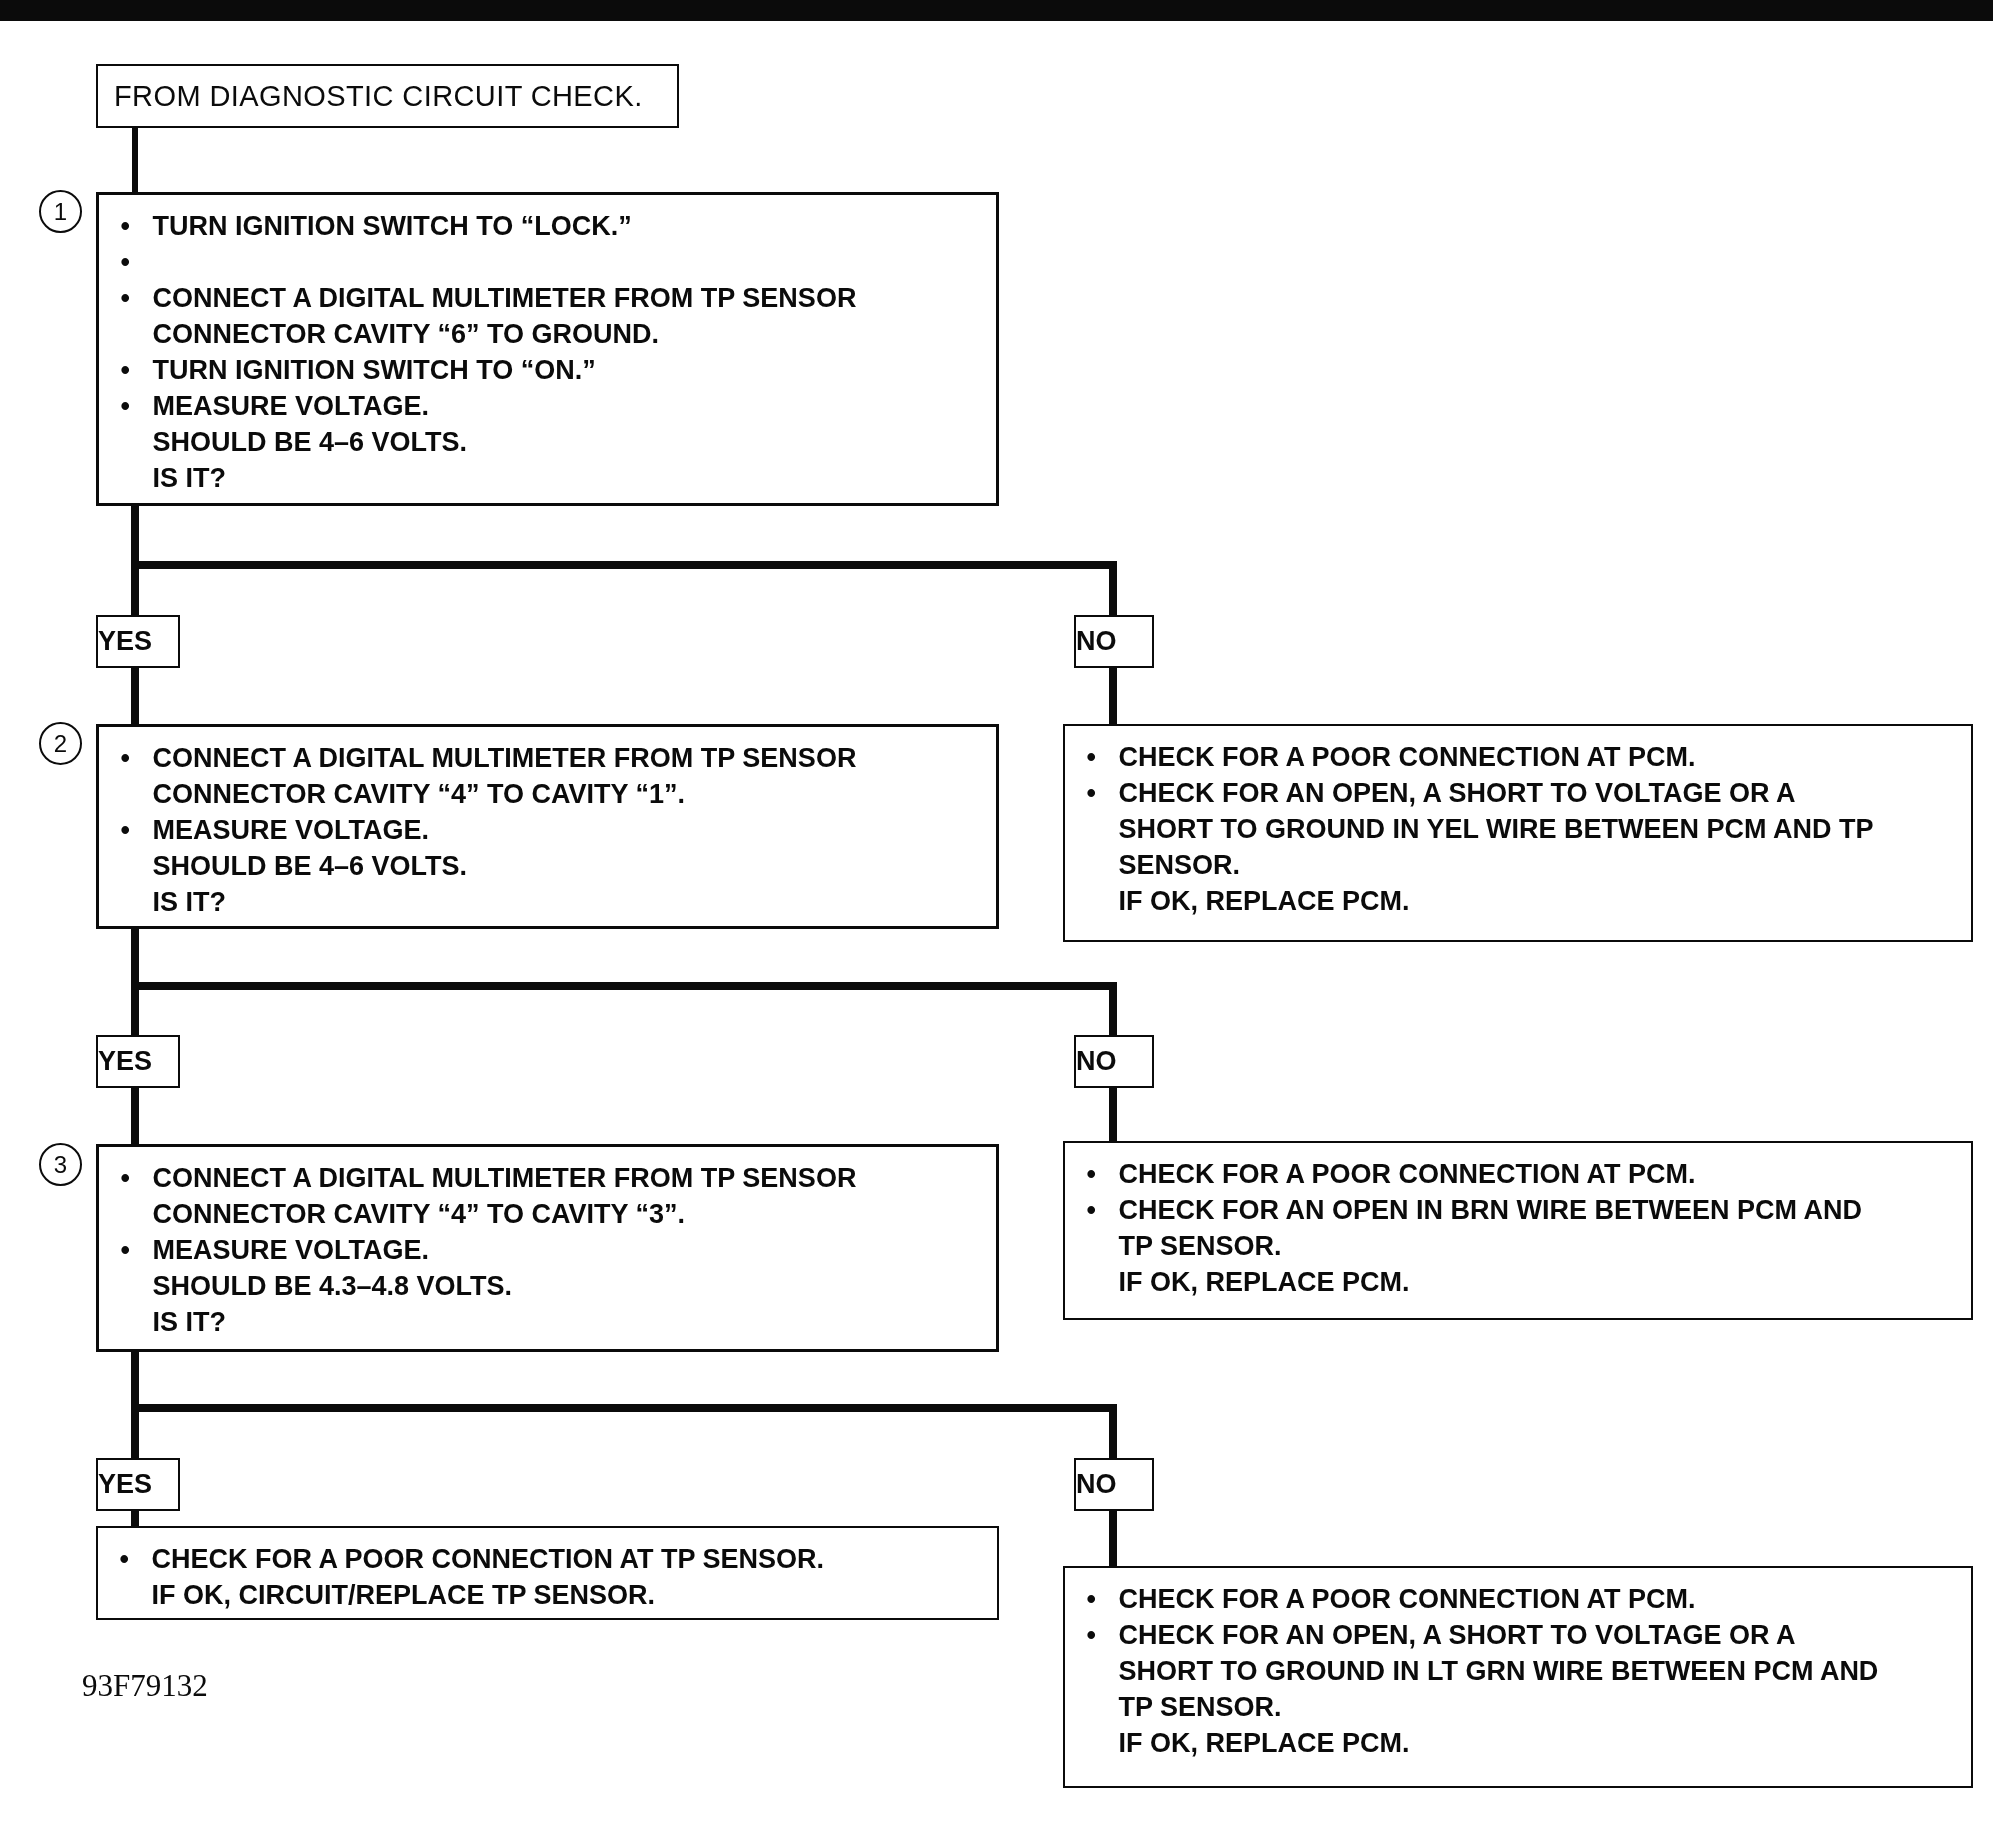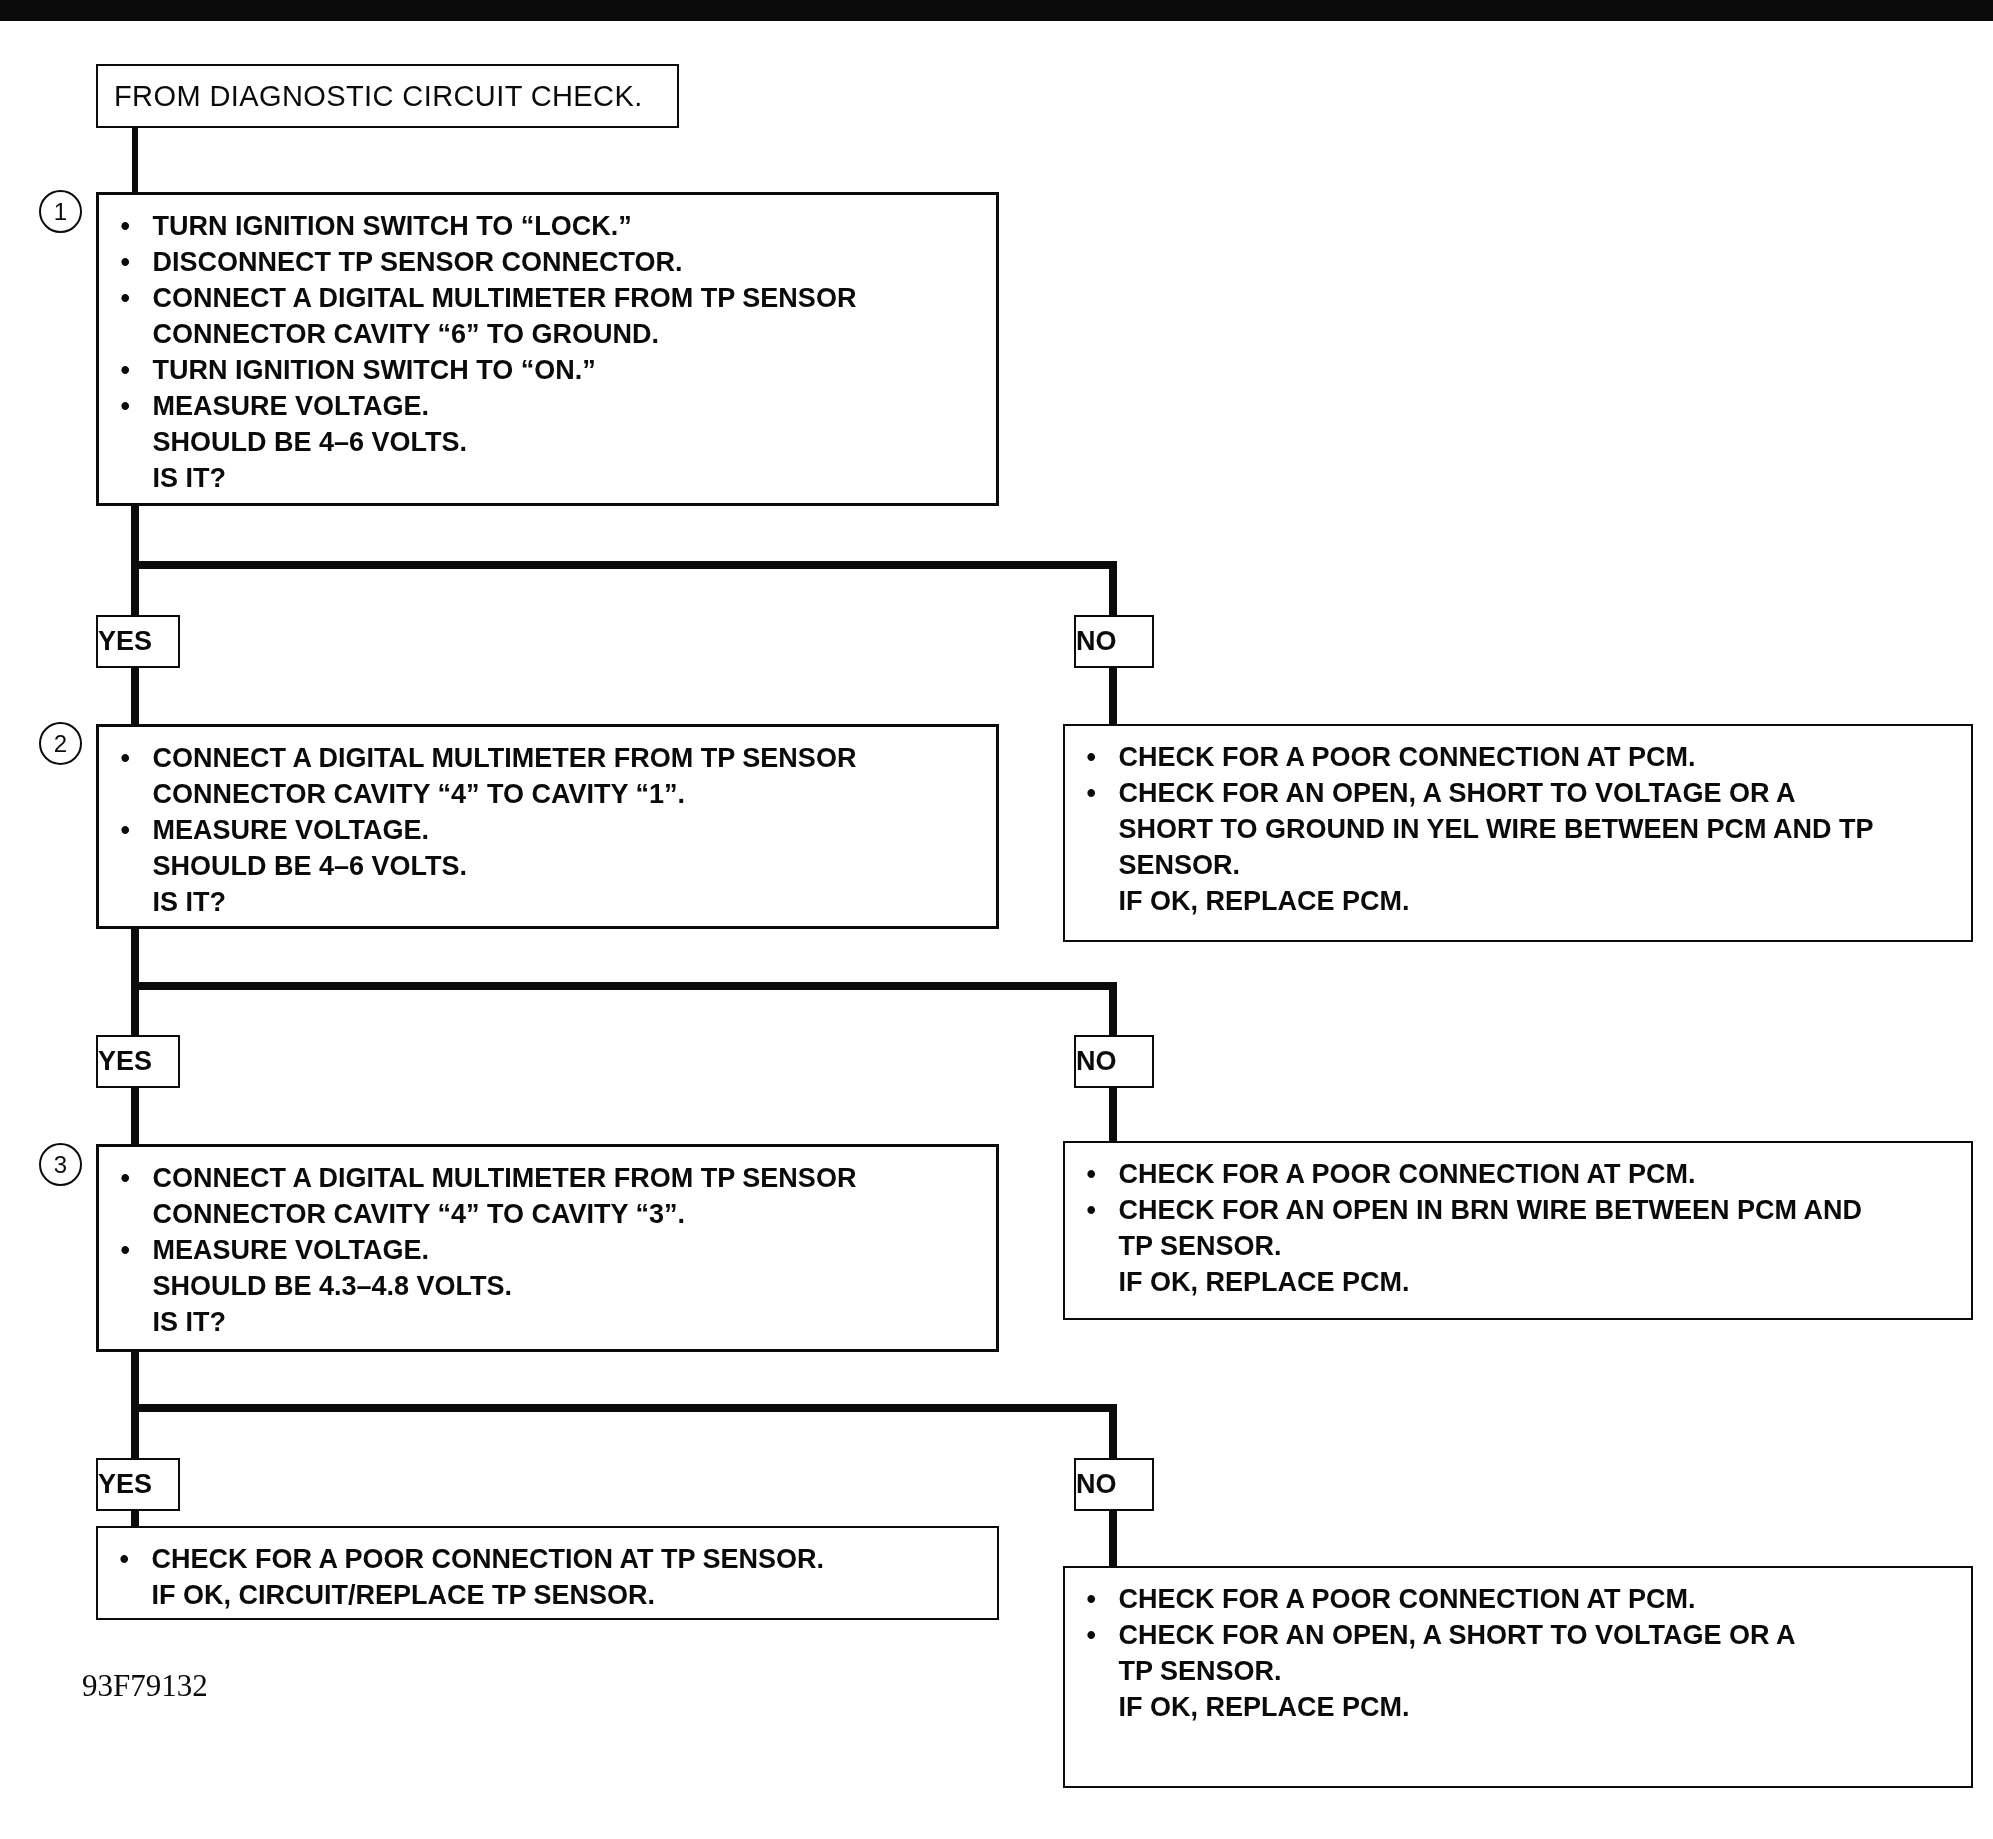--- a/index.html
+++ b/index.html
@@ -94,21 +94,20 @@
     </div>
 
   <div class="box stepbox" style="left:96px;top:192px;width:903px;height:314px">
     <div class="items">
       <div class="li">
           <span class="blt"></span>
           <span>TURN IGNITION SWITCH TO “LOCK.”</span>
         </div>
       <div class="li">
           <span class="blt"></span>
-          <span>DISCONNECT TP SENSOR CONNECTOR.</span>
         </div>
       <div class="li">
           <span class="blt"></span>
           <span>CONNECT A DIGITAL MULTIMETER FROM TP SENSOR</span>
         </div>
       <div class="li plain">
           <span>CONNECTOR CAVITY “6” TO GROUND.</span>
         </div>
       <div class="li">
           <span class="blt"></span>
@@ -249,20 +248,23 @@
     <div class="items">
       <div class="li">
           <span class="blt"></span>
           <span>CHECK FOR A POOR CONNECTION AT PCM.</span>
         </div>
       <div class="li">
           <span class="blt"></span>
           <span>CHECK FOR AN OPEN, A SHORT TO VOLTAGE OR A</span>
         </div>
       <div class="li plain">
+          <span>SHORT TO GROUND IN LT GRN WIRE BETWEEN PCM AND</span>
+        </div>
+      <div class="li plain">
           <span>TP SENSOR.</span>
         </div>
       <div class="li plain">
           <span>IF OK, REPLACE PCM.</span>
         </div>
     </div>
   </div>
 
   <div class="code" style="left:82px;top:1668px">93F79132</div>
 

